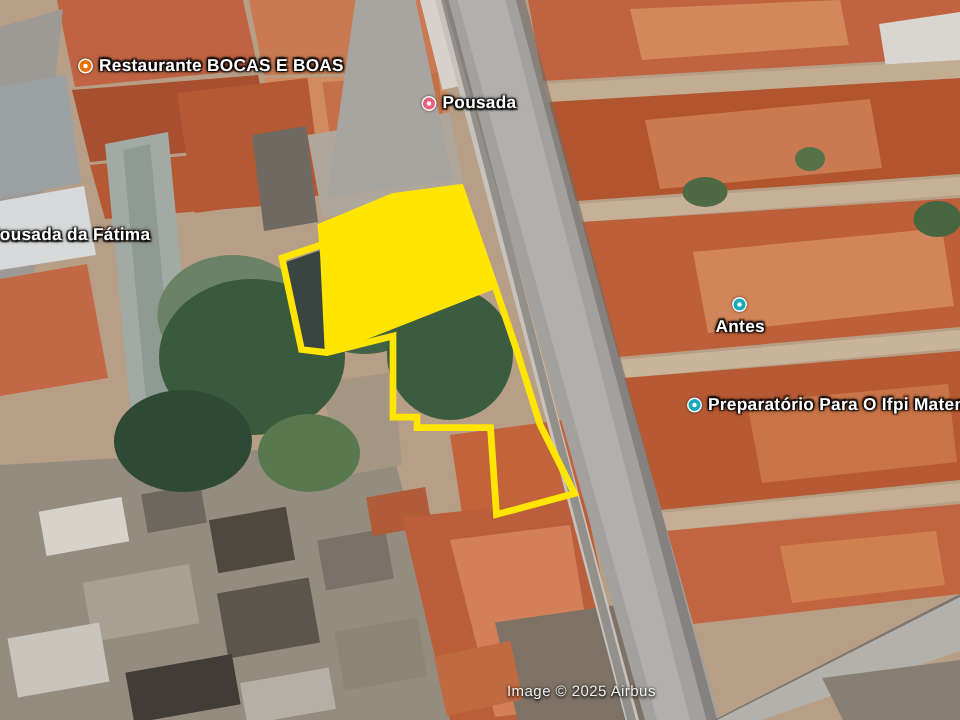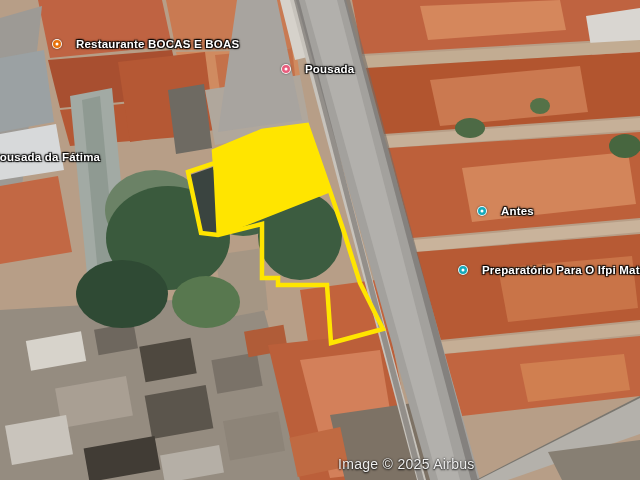--- a/index.html
+++ b/index.html
@@ -3,42 +3,42 @@
 <meta charset="utf-8">
 <style>
   html,body{margin:0;padding:0;background:#222;}
   .stage{
     position:relative;width:640px;height:480px;overflow:hidden;
     font-family:"Liberation Sans", sans-serif;
     background:#b79e87;
   }
   .stage svg{position:absolute;left:0;top:0;}
   .poi{
-    position:absolute;display:flex;align-items:center;gap:14px;
+    position:absolute;display:flex;align-items:center;gap:4px;
     transform:translateY(-50%);white-space:nowrap;z-index:5;cursor:pointer;
   }
   .poi-dot{
     width:10px;height:10px;border-radius:50%;
     border:1.5px solid rgba(255,255,255,.95);
     box-sizing:border-box;position:relative;flex:0 0 auto;
     box-shadow:0 0 2px rgba(0,0,0,.6);
   }
   .poi-dot::after{
     content:"";position:absolute;left:50%;top:50%;width:3px;height:3px;
     transform:translate(-50%,-50%);background:#fff;border-radius:50%;
   }
   .poi-text{
     color:#fff;font-size:11.5px;font-weight:bold;letter-spacing:.2px;
     text-shadow:-1px -1px 1px rgba(0,0,0,.85),1px -1px 1px rgba(0,0,0,.85),
                 -1px 1px 1px rgba(0,0,0,.85),1px 1px 1px rgba(0,0,0,.85),
                  0 0 3px rgba(0,0,0,.7);
   }
   .attribution{
     position:absolute;left:338px;top:456px;z-index:5;
-    color:rgba(255,255,255,.92);font-size:14px;letter-spacing:.3px;
+    color:rgba(255,255,255,.92);font-size:10px;letter-spacing:.3px;
     text-shadow:0 0 2px rgba(0,0,0,.9),0 1px 2px rgba(0,0,0,.8);
   }
 </style>
 </head>
 <body>
 
 <div class="stage">
 
   <svg id="scene" width="640" height="480" viewBox="0 0 640 480">
 
@@ -152,21 +152,21 @@
 
   <div class="poi" style="left:-8px;top:157px;">
     <span class="poi-text">Pousada da Fátima</span>
   </div>
 
   <div class="poi" style="left:281px;top:69px;">
     <span class="poi-dot" style="background-color: rgb(233, 93, 125);"></span>
     <span class="poi-text">Pousada</span>
   </div>
 
-  <div class="poi" style="left:477px;top:211px;">
+  <div class="poi" style="left:477px;top:211px;flex-direction:column;">
     <span class="poi-dot" style="background-color: rgb(22, 170, 187);"></span>
     <span class="poi-text">Antes</span>
   </div>
 
   <div class="poi" style="left:458px;top:270px;">
     <span class="poi-dot" style="background-color: rgb(22, 170, 187);"></span>
     <span class="poi-text">Preparatório Para O Ifpi Matemática E</span>
   </div>
 
   <div class="attribution">Image © 2025 Airbus</div>

